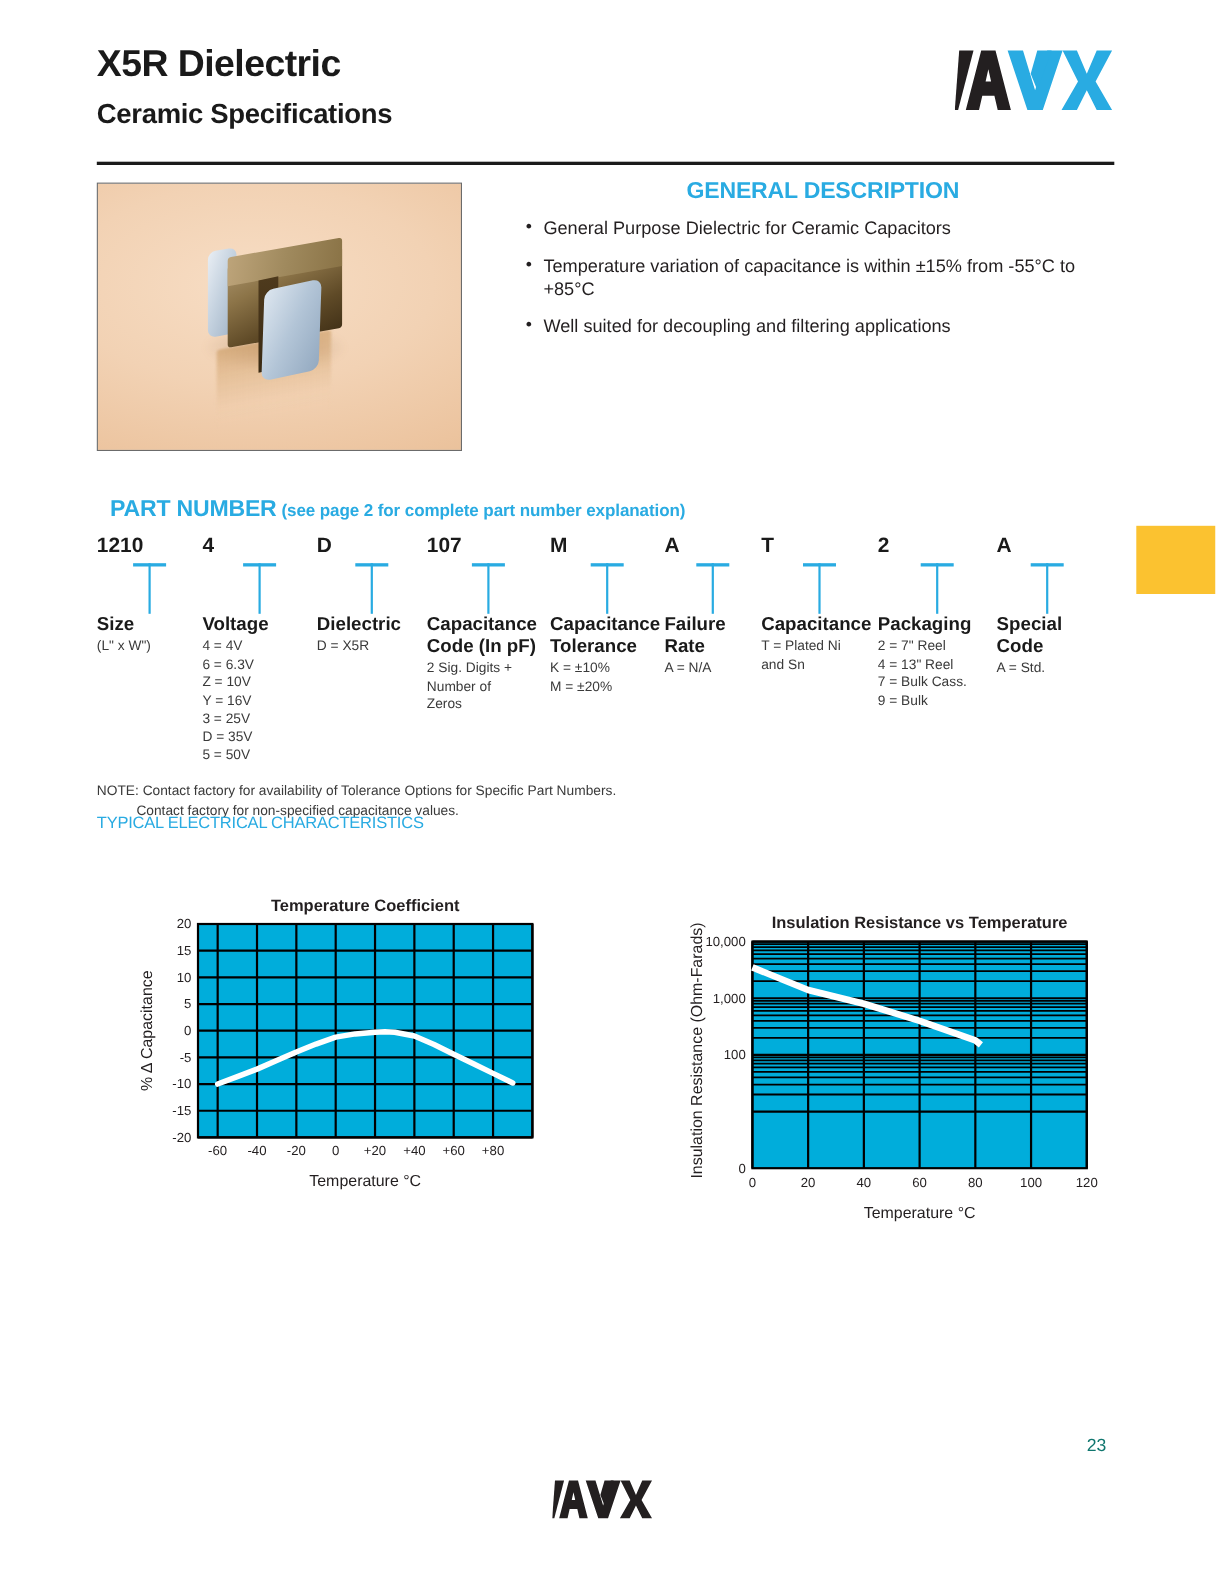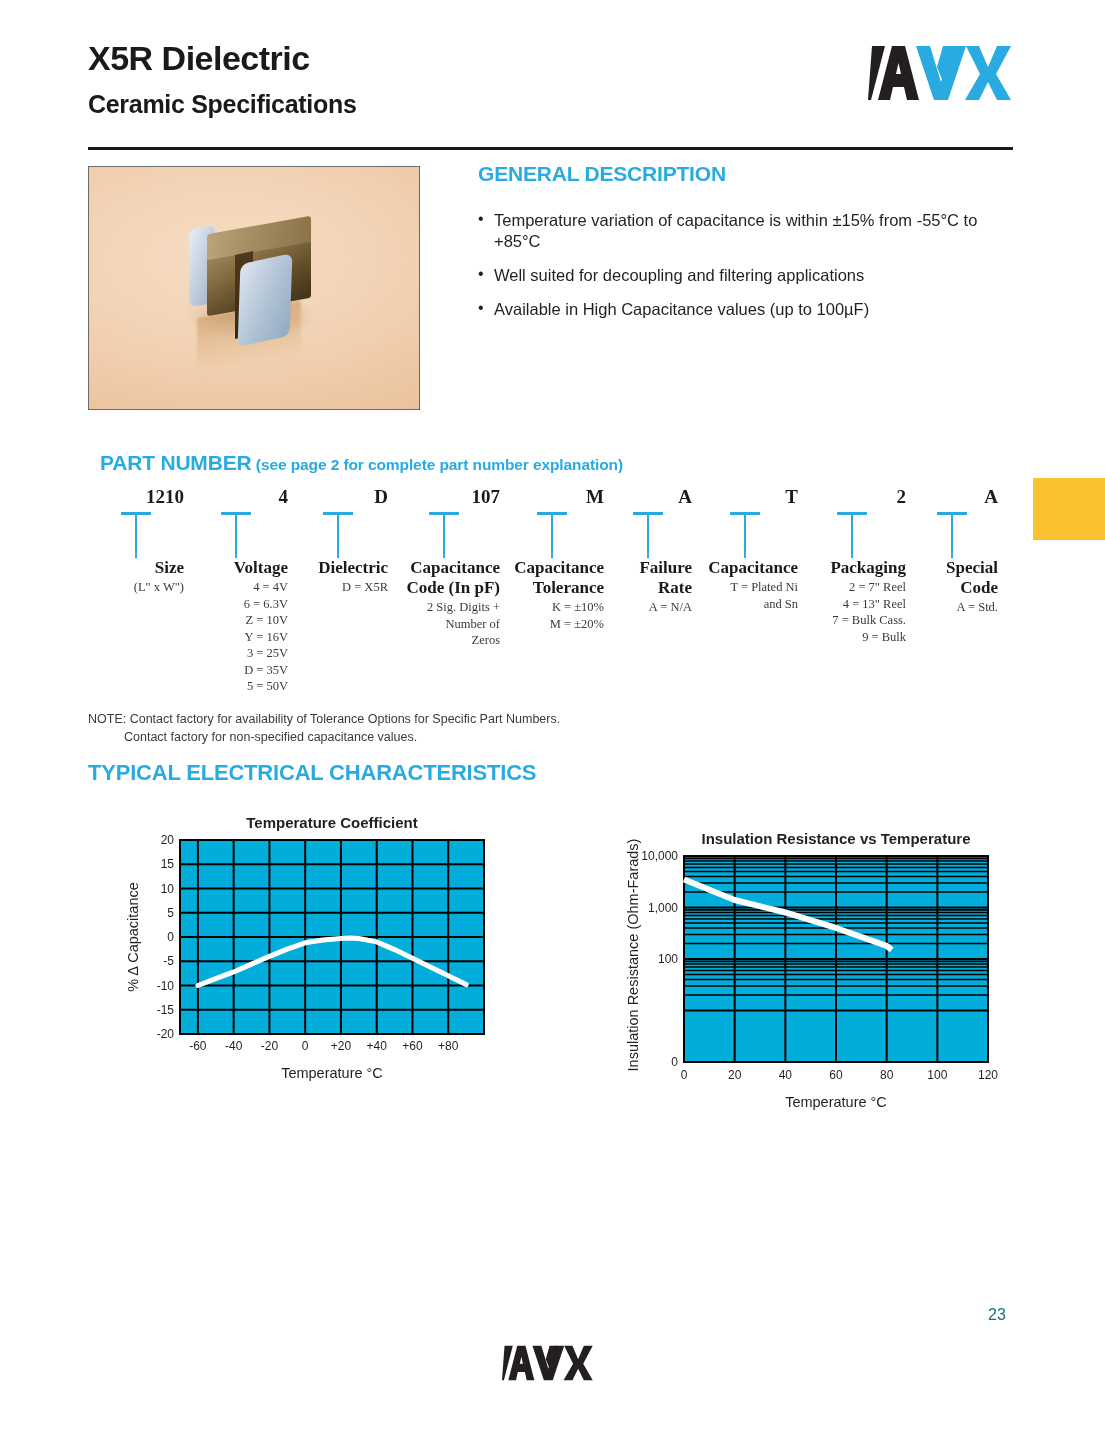--- a/index.html
+++ b/index.html
@@ -76,21 +76,21 @@
   .cap-shadow {
     position:absolute; left:96px; top:128px; width:130px; height:42px;
     background:radial-gradient(ellipse at center, rgba(120,80,40,0.30) 0%, rgba(120,80,40,0) 72%);
     filter:blur(3px);
   }
 
   
   #gen-desc { position:absolute; left:478px; top:162px; width:540px; }
   .sec-head-cyan {
     color:#29abe2; font-size:21px; font-weight:bold;
-    letter-spacing:-0.2px; margin:0 0 24px 0;
+    letter-spacing:-0.2px; margin:0 0 12px 0;text-align:center;
   }
   .bullets { list-style:none; margin:0; padding:0; }
   .bullets li {
     font-size:16.5px; line-height:1.28; margin-bottom:13px;
     padding-left:16px; position:relative; color:#231f20;
   }
   .bullets li::before {
     content:"\2022"; position:absolute; left:0; top:-1px; font-size:16px;
   }
 
@@ -100,21 +100,21 @@
     color:#29abe2; font-size:21px; font-weight:bold; letter-spacing:-0.2px;margin-left:12px;
   }
   #pn-head .small {
     color:#29abe2; font-size:15.5px; font-weight:bold; letter-spacing:-0.1px;
   }
 
   #pn-table {
     position:absolute; left:88px; top:487px; width:925px;
     display:flex; align-items:flex-start;
   }
-  .pn-col { flex:0 0 auto; text-align:right; position:relative;font-family:Liberation Serif, serif; }
+  .pn-col { flex:0 0 auto; text-align:left; position:relative; }
   .pn-code {
     font-size:19px; font-weight:bold; color:#1a1a1a; line-height:1;
     height:22px;
   }
   .pn-connector { height:46px; position:relative; margin-top:3px; }
   .pn-connector .bar {
     position:absolute; left:50%; top:0; transform:translateX(-50%);
     width:30px; height:2.5px; background:#29abe2;
   }
   .pn-connector .stem {
@@ -131,22 +131,22 @@
 
   
   #note {
     position:absolute; left:88px; top:711px; width:620px;
     font-size:12.5px; color:#3a3a3a; line-height:1.42;
   }
   #note .indent { padding-left:36px; display:block; }
 
   
   #tec-head {
-    position:absolute; left:88px; top:760px;
-    color:#29abe2; font-size:22px; font-weight:bold; letter-spacing:-0.2px;
+    position:absolute; left:88px; top:740px;
+    color:#29abe2; font-size:15px; font-weight:normal; letter-spacing:-0.2px;
   }
 
   #chart1 { position:absolute; left:120px; top:812px; width:380px; height:275px; }
   #chart2 { position:absolute; left:622px; top:810px; width:400px; height:285px;margin-top:16px; }
 
   
   #tab {
     position:absolute; right:0px; top:478px; width:72px; height:62px;
     background:#fbc230;
   }
@@ -181,23 +181,23 @@
   <div class="cap-term-l"></div>
   <div class="cap-body"></div>
   <div class="cap-top"></div>
   <div class="cap-face-r"></div>
   <div class="cap-term-r"></div>
 </div>
 
 <div id="gen-desc">
   <div class="sec-head-cyan">GENERAL DESCRIPTION</div>
   <ul class="bullets">
+    <li>General Purpose Dielectric for Ceramic Capacitors</li>
     <li>Temperature variation of capacitance is within ±15% from -55°C to +85°C</li>
     <li>Well suited for decoupling and filtering applications</li>
-    <li>Available in High Capacitance values (up to 100µF)</li>
   </ul>
 </div>
 
 <div id="pn-head">
   <span class="big">PART NUMBER</span>
   <span class="small">(see page 2 for complete part number explanation)</span>
 </div>
 
 <div id="pn-table">
     <div class="pn-col" style="width: 96px;">

